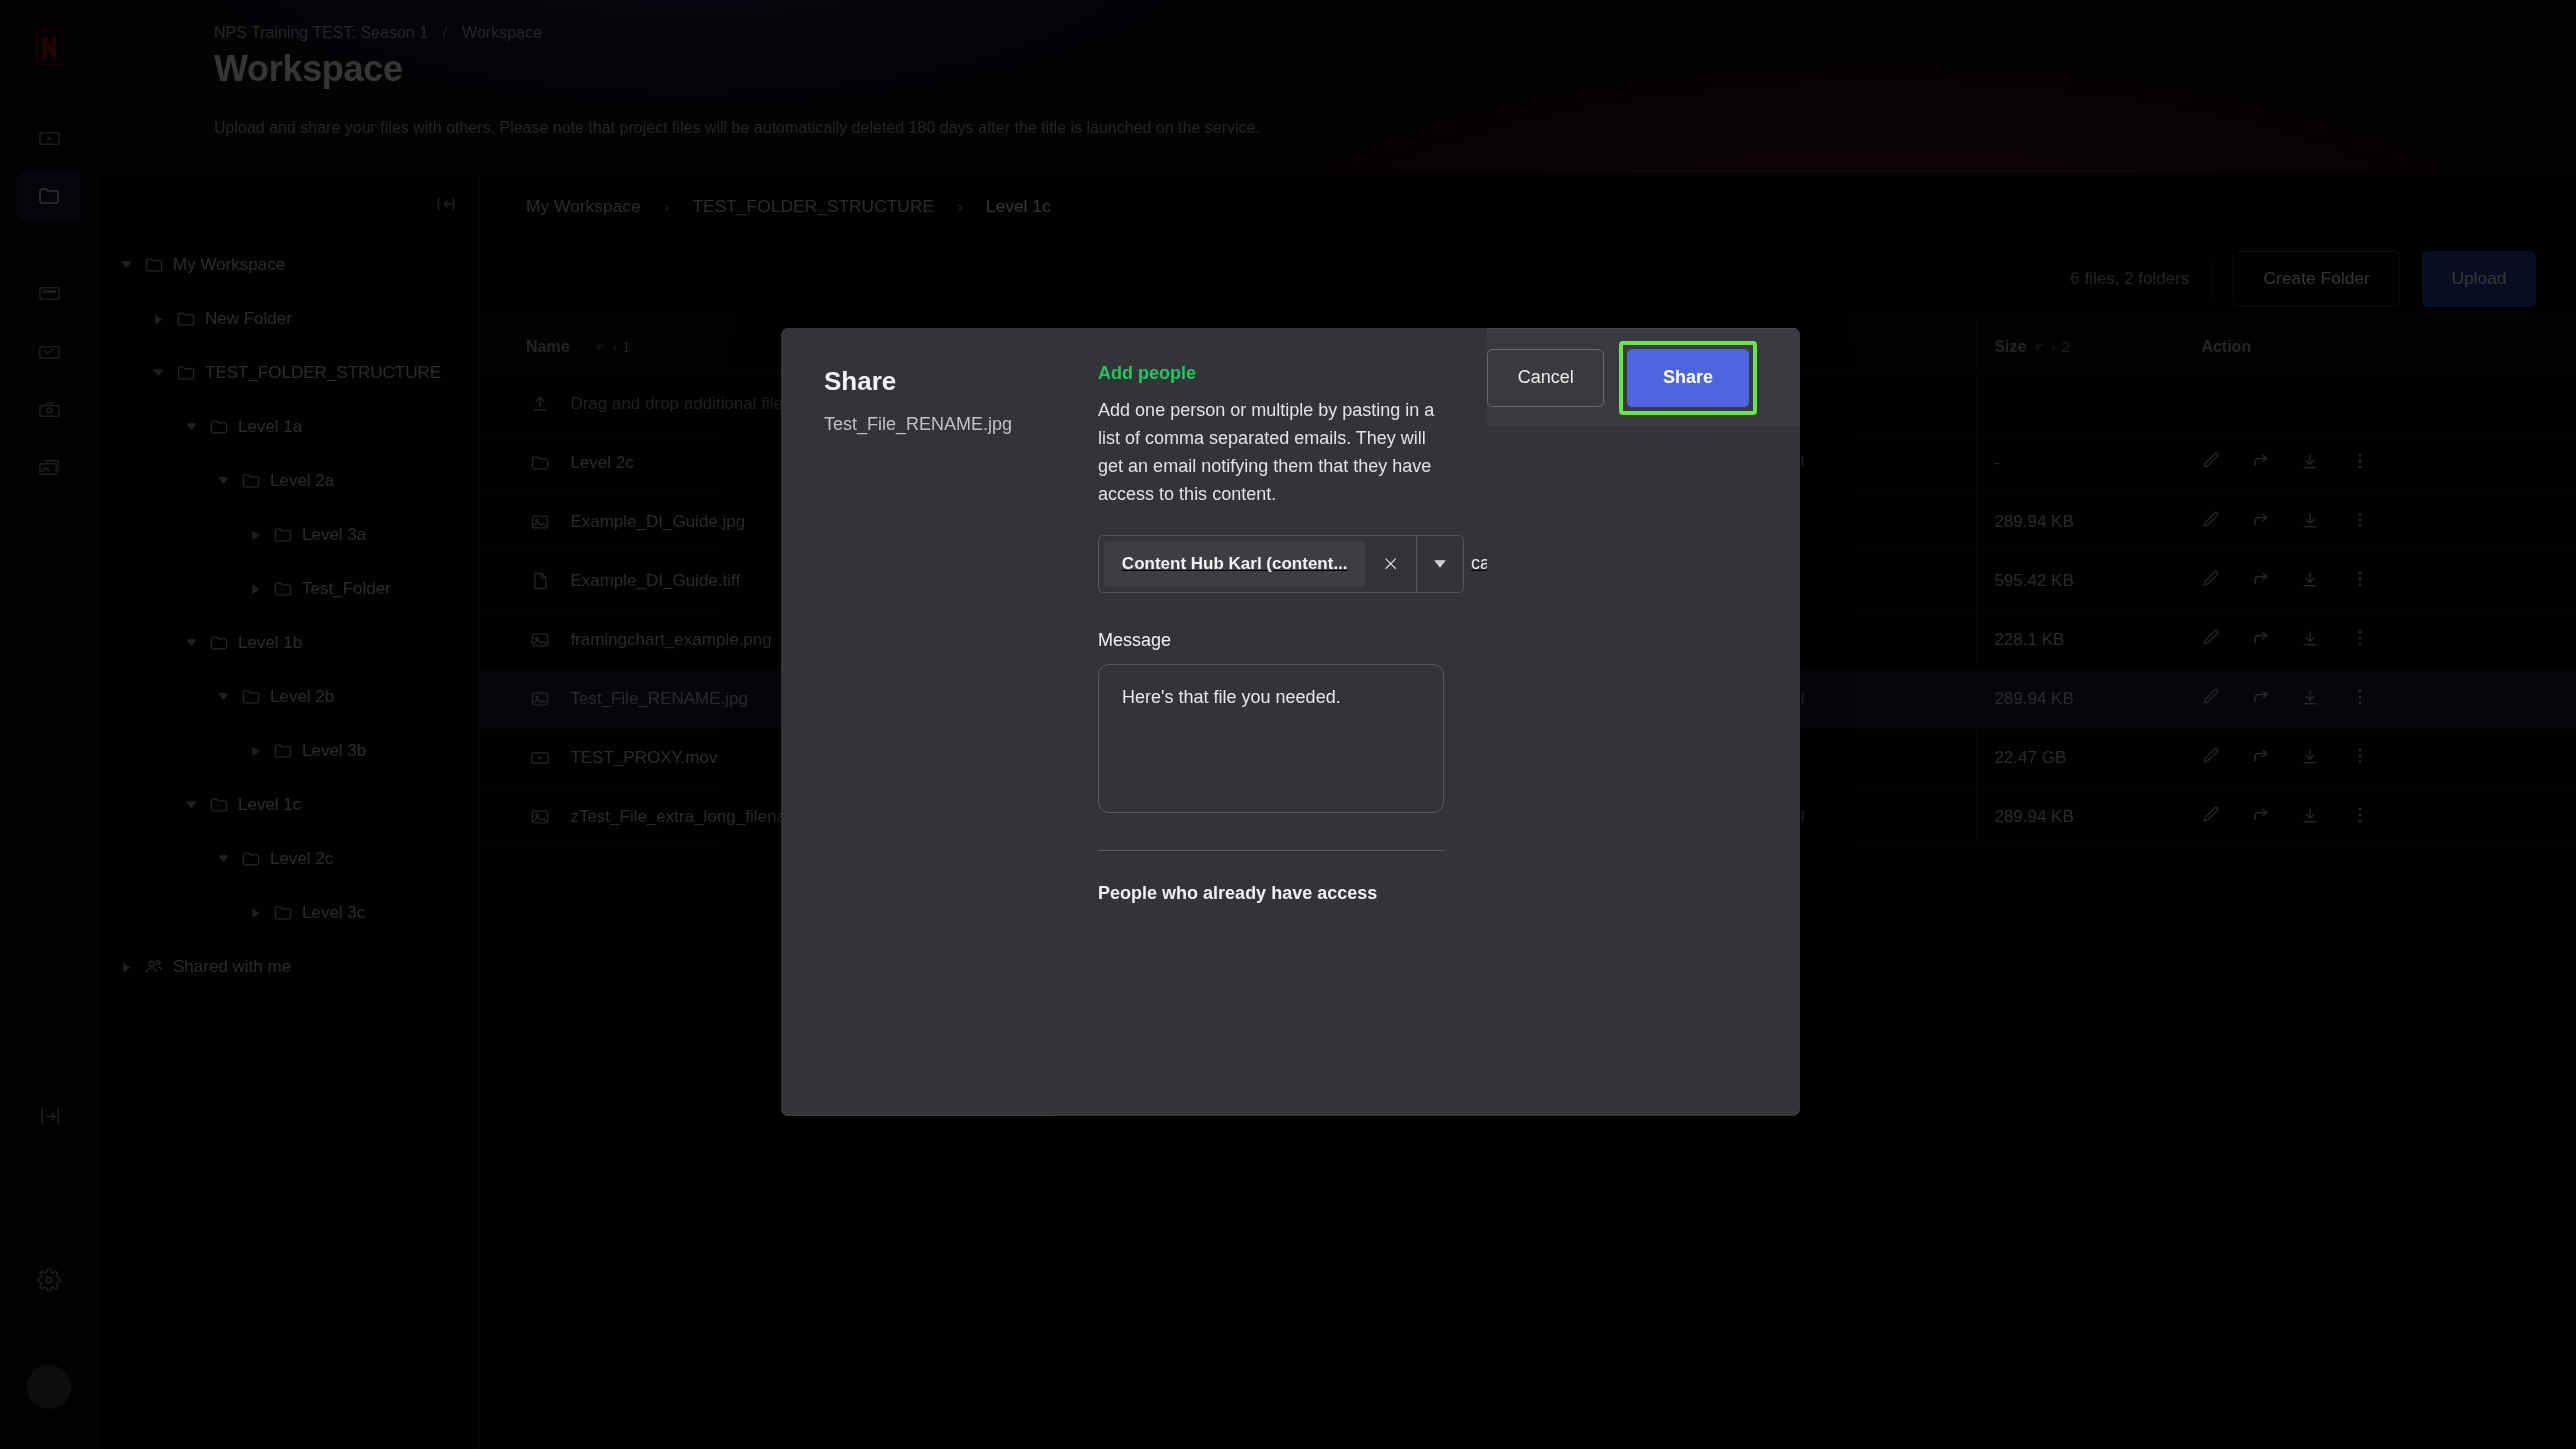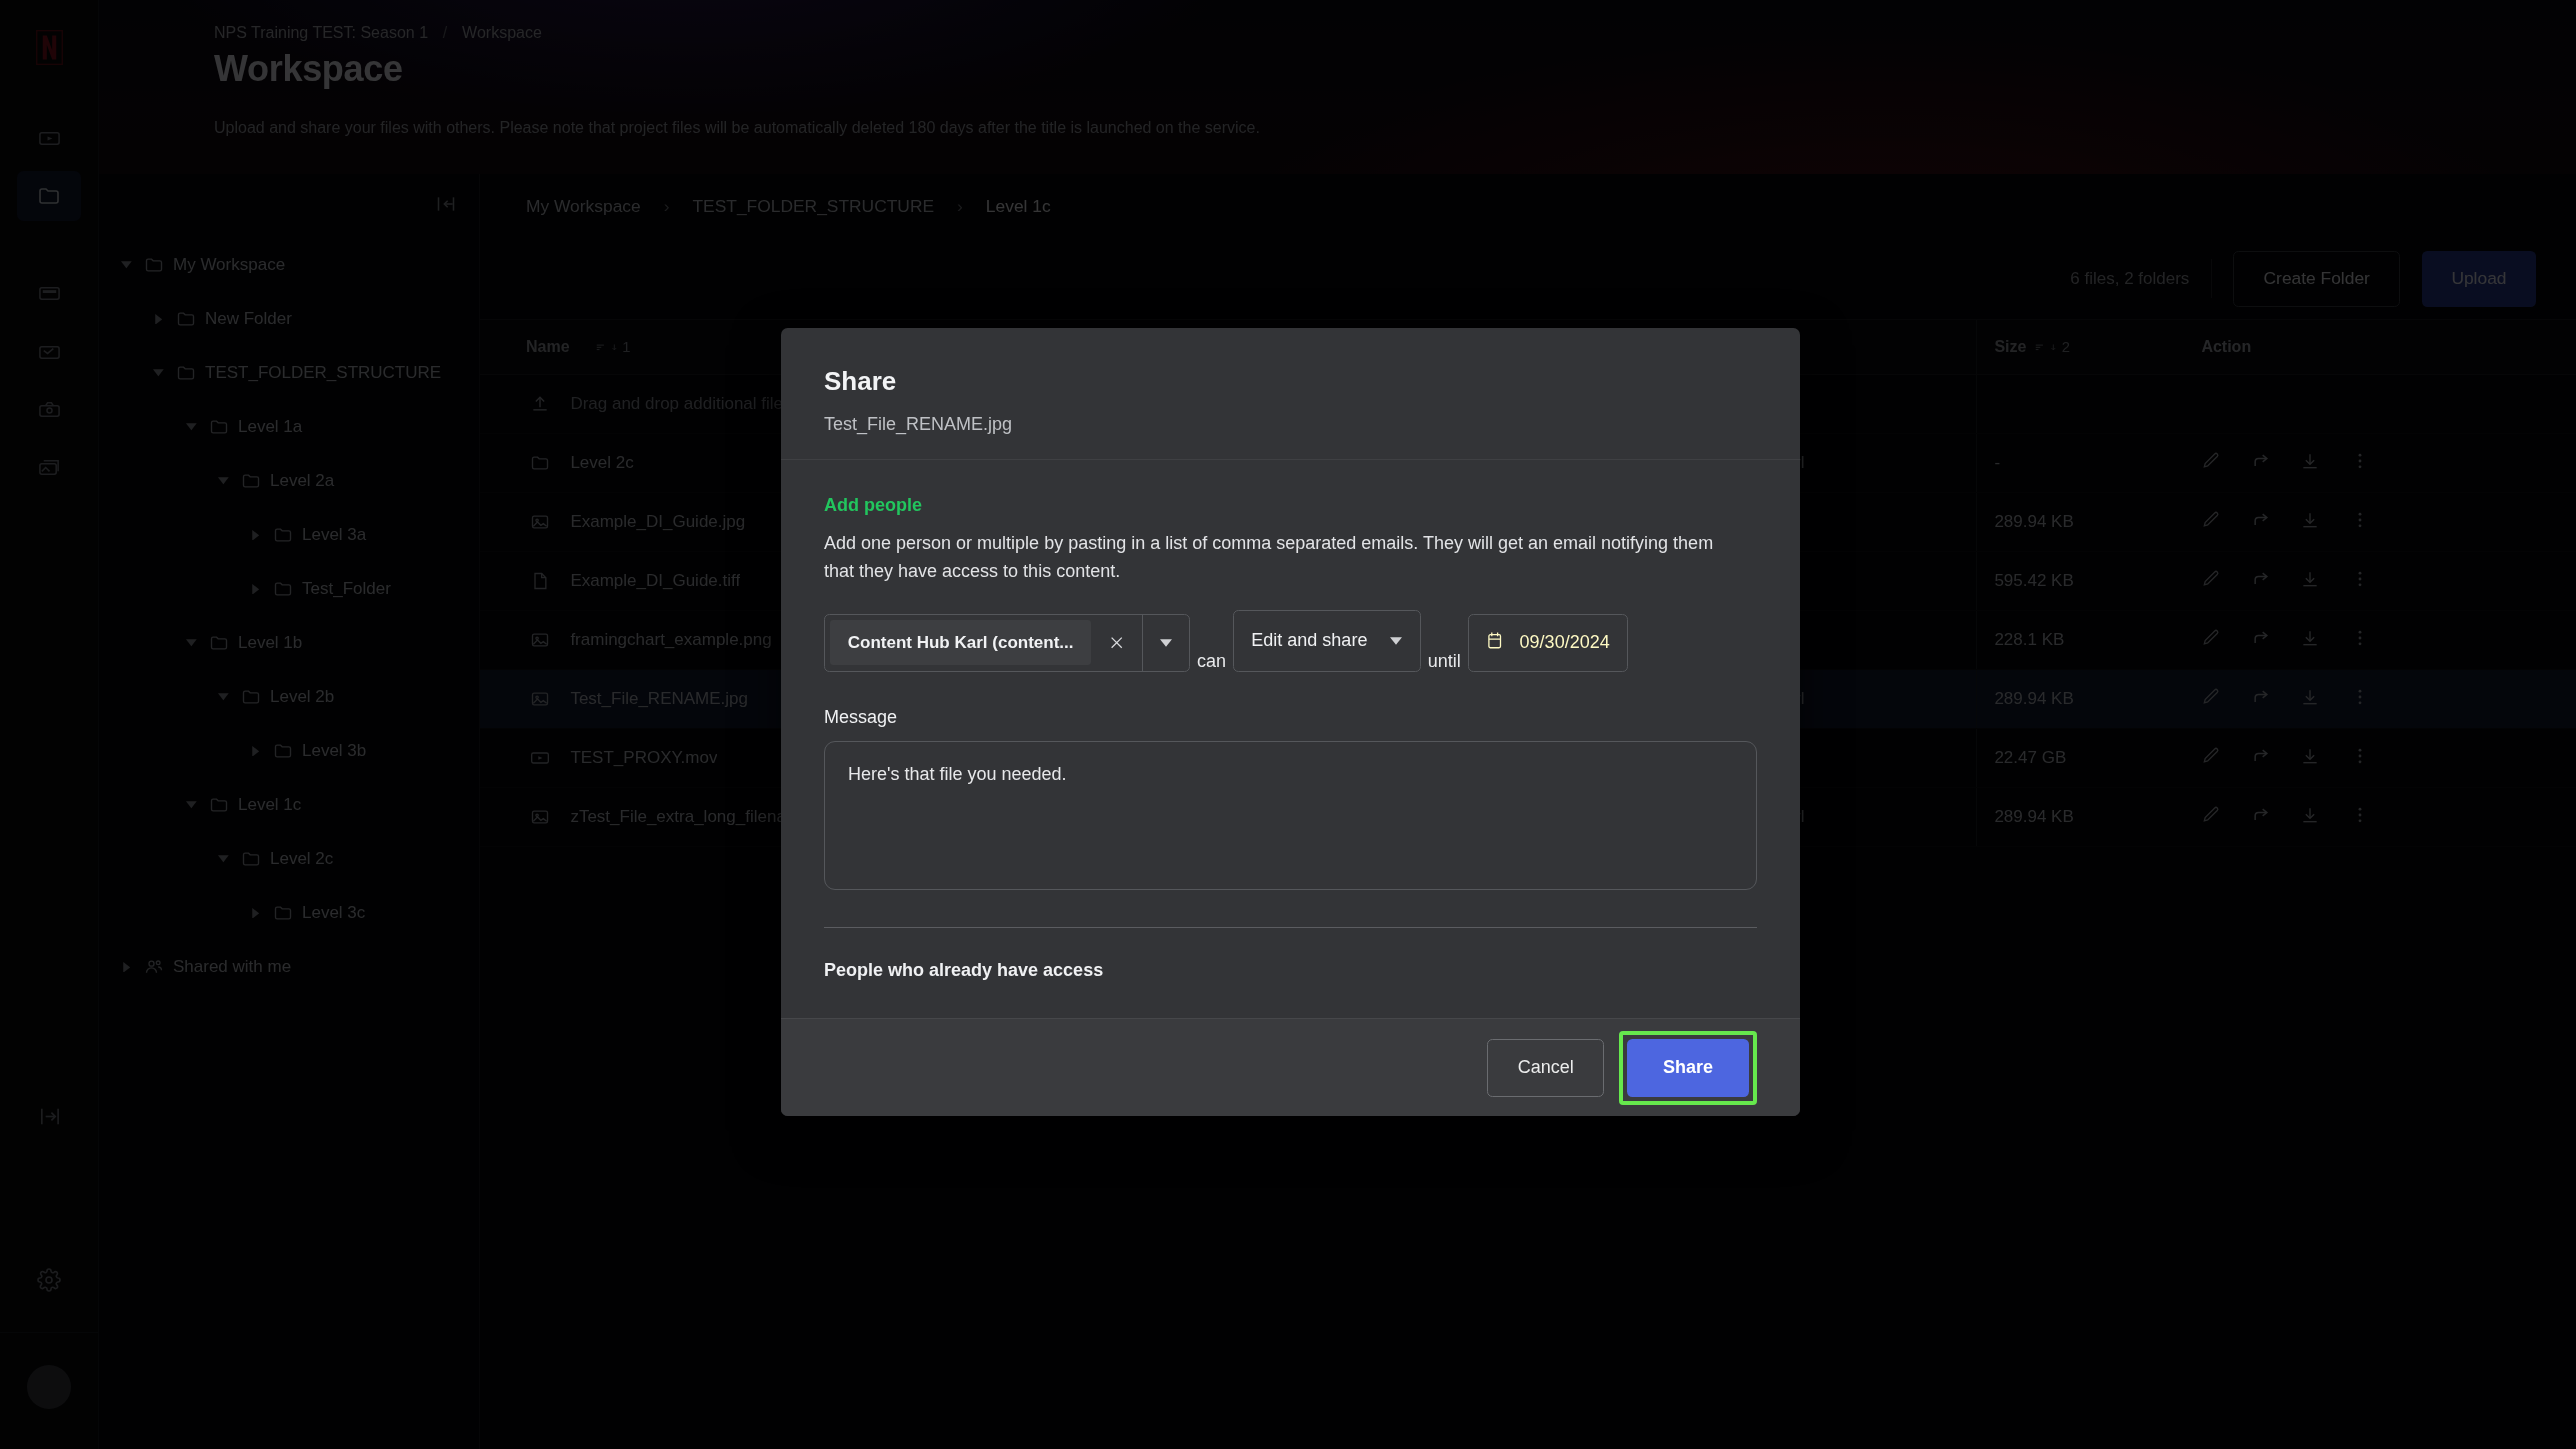--- a/index.html
+++ b/index.html
@@ -130,30 +130,30 @@
     display:flex; align-items:center; justify-content:center;
     font-size:10px; color:#c9ccd3; letter-spacing:0.3px;
   }
 
   
   .scrim { position:absolute; inset:0; background:rgba(0,0,0,0.45); }
   .modal {
     position:absolute; left:781px; top:328px; width:1019px; height:788px;
     background:#333437; border-radius:6.7px; overflow:hidden;
     box-shadow:0 16px 47px rgba(0,0,0,.6);
-    display:flex; flex-direction:column;
+    display:flex; flex-direction:row;
   }
   .modal-head { padding:38px 43px 24px 43px; border-bottom:0.7px solid #3f4043; }
   .modal-title { font-size:26px; font-weight:700; color:#f2f3f5; }
   .modal-sub { font-size:18px; color:#bfc1c5; margin-top:17.4px; }
   .modal-body { flex:1; padding:35px 43px 0 43px; overflow:hidden; }
   .sec-title { font-size:18px; font-weight:700; color:#22c55e; }
   .sec-desc { font-size:18px; color:#e2e3e6; line-height:1.55; margin-top:13.4px; max-width:919px; }
 
-  .row-share { display:flex; align-items:flex-end; gap:7px; margin-top:24px; }
+  .row-share { display:flex; align-items:center; gap:7px; margin-top:24px;text-decoration:underline; }
   .chipbox {
     height:58px; border:0.7px solid #55575b; border-radius:5.4px;
     display:flex; align-items:stretch; background:transparent;
   }
   .chip {
     margin:5.4px 0 5.4px 5.4px; padding:0 17.4px; background:#3d3e41; border-radius:3.4px;
     display:flex; align-items:center; font-size:17px; color:#f1f2f4; font-weight:700;
     max-width:265px; white-space:nowrap; overflow:hidden;
   }
   .chip-x {

